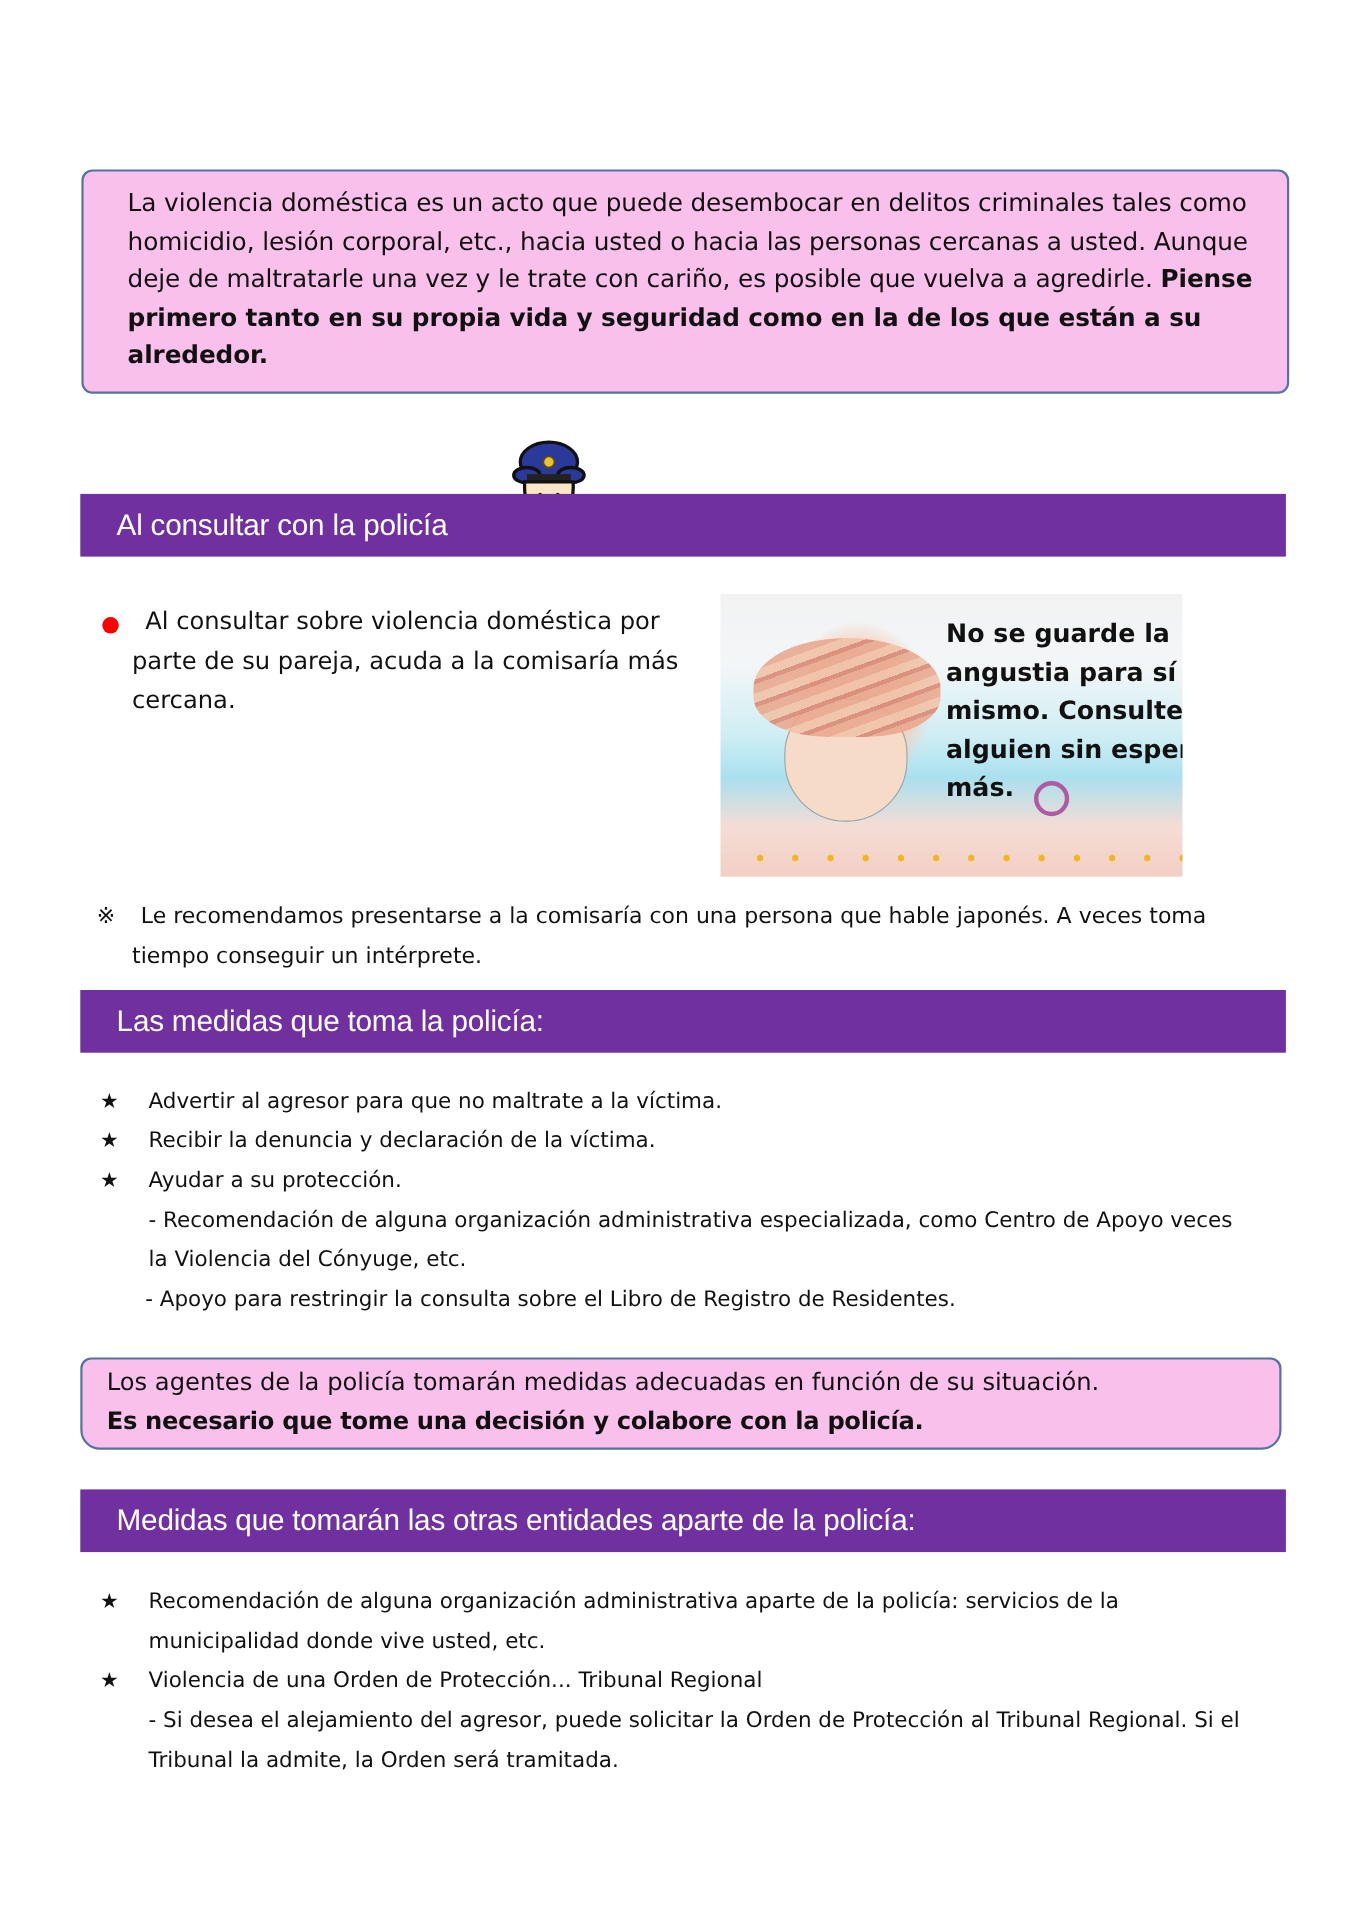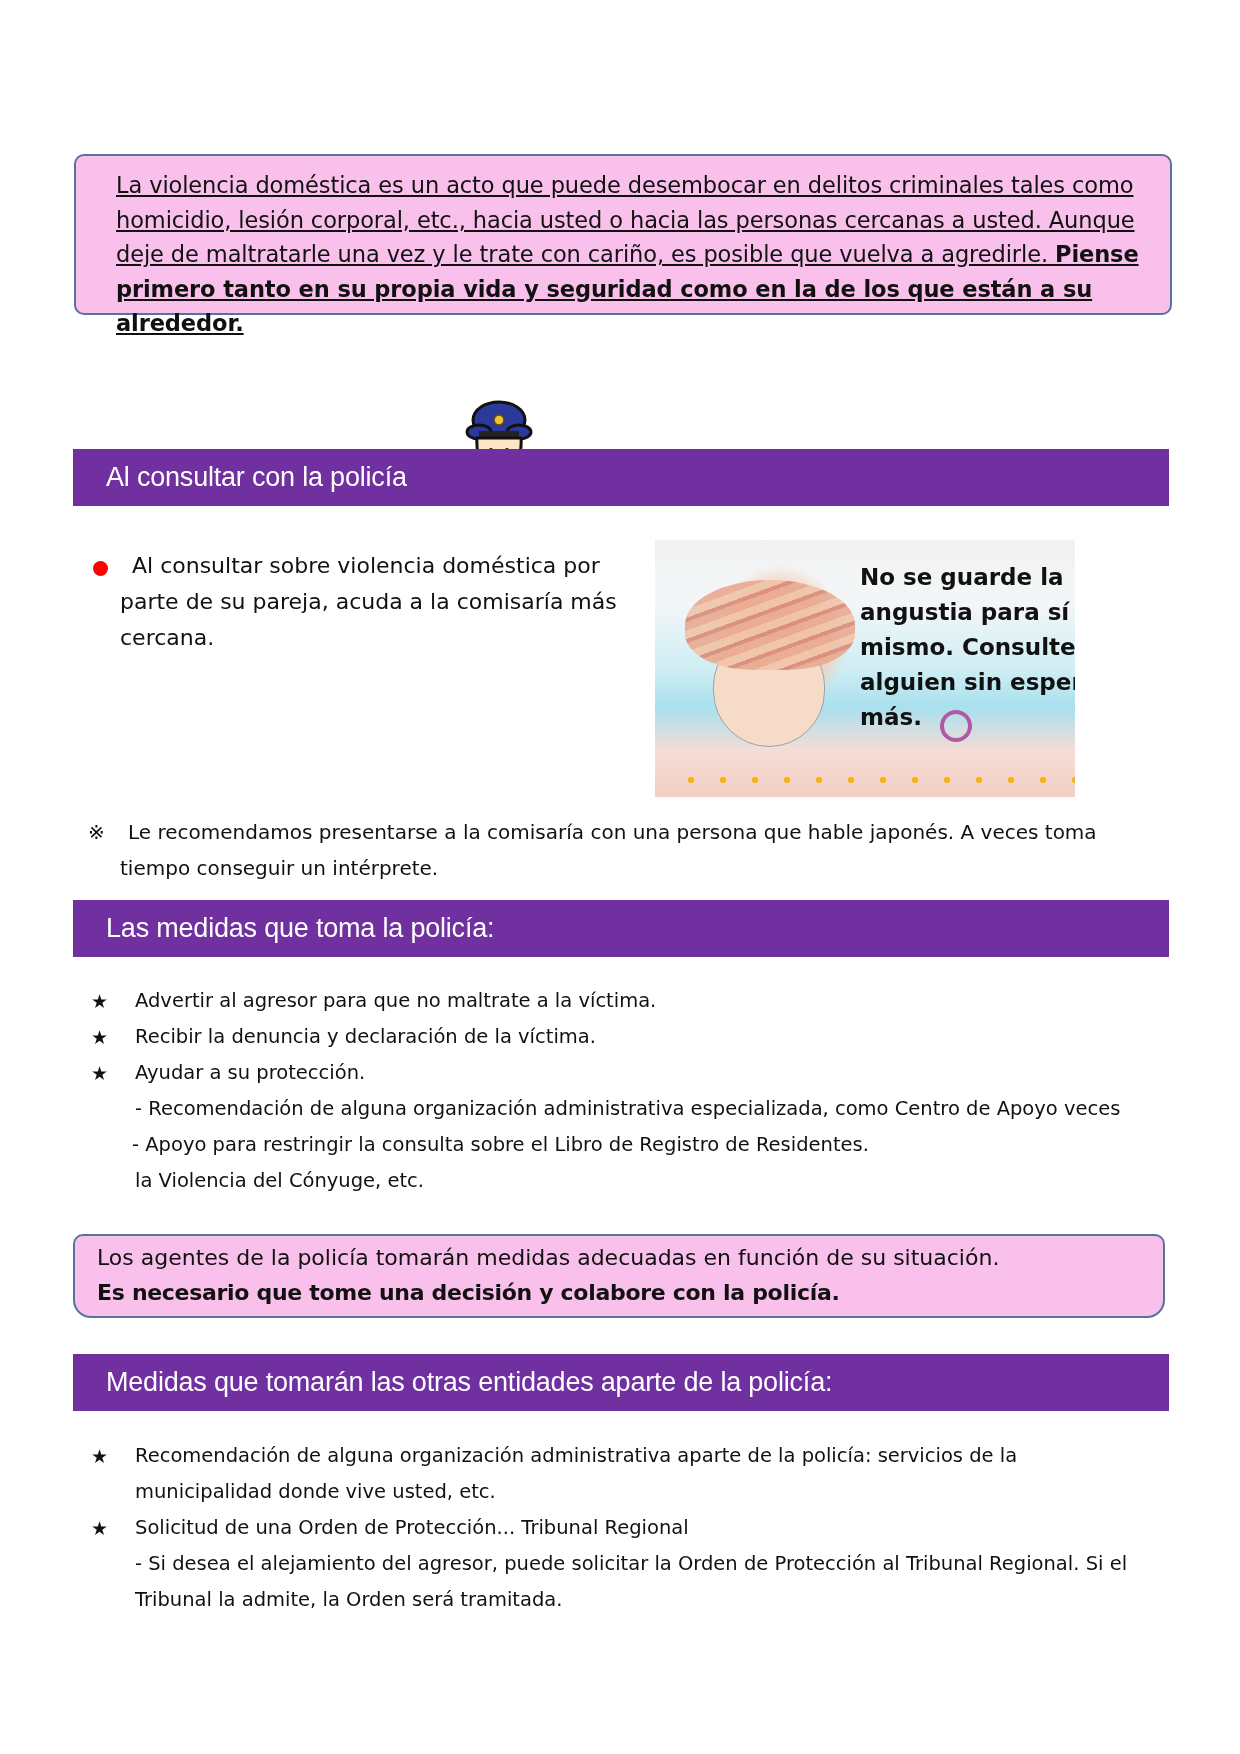--- a/index.html
+++ b/index.html
@@ -8,21 +8,21 @@
       font-family: "DejaVu Sans", "Liberation Sans", sans-serif;
       color: #111;
     }
     .abs { position: absolute; }
     .pink-box {
       background: #fac0ec;
       border: 2px solid #55739e;
       border-radius: 10px;
       box-sizing: border-box;
     }
-    .intro-box { left: 74px; top: 154px; width: 1098px; height: 161px; padding: 12px 12px 0 40px; text-decoration: underline; }
+    .intro-box { left: 74px; top: 154px; width: 1098px; height: 204px; padding: 12px 12px 0 40px; }
     .intro-box p { margin: 0; font-size: 22.5px; line-height: 34.5px; letter-spacing: -0.1px; }
     .intro-box b { font-weight: bold; }
     .section-bar {
       background: #7030a0;
       color: #ffffff;
       left: 73px; width: 1096px; height: 57px;
       box-sizing: border-box;
       padding-left: 33px;
       font-family: "Liberation Sans", sans-serif;
       font-size: 27px;
@@ -136,32 +136,32 @@
 
 <div class="abs section-bar bar2">
   <span>Las medidas que toma la policía:</span>
 </div>
 
 <div class="abs star-list list1">
   <div class="row"><span class="star">★</span><span>Advertir al agresor para que no maltrate a la víctima.</span></div>
   <div class="row"><span class="star">★</span><span>Recibir la denuncia y declaración de la víctima.</span></div>
   <div class="row"><span class="star">★</span><span>Ayudar a su protección.</span></div>
   <div class="sub">- Recomendación de alguna organización administrativa especializada, como Centro de Apoyo veces</div>
+  <div class="sub">la Violencia del Cónyuge, etc.</div>
   <div class="sub sub-a">- Apoyo para restringir la consulta sobre el Libro de Registro de Residentes.</div>
-  <div class="sub">la Violencia del Cónyuge, etc.</div>
 </div>
 
 <div class="abs pink-box box2">
   <p>Los agentes de la policía tomarán medidas adecuadas en función de su situación.</p>
   <p class="b">Es necesario que tome una decisión y colabore con la policía.</p>
 </div>
 
 <div class="abs section-bar bar3">
   <span>Medidas que tomarán las otras entidades aparte de la policía:</span>
 </div>
 
 <div class="abs star-list list2">
   <div class="row"><span class="star">★</span><span>Recomendación de alguna organización administrativa aparte de la policía: servicios de la</span></div>
   <div class="sub">municipalidad donde vive usted, etc.</div>
-  <div class="row"><span class="star">★</span><span>Solicitud de una Orden de Protección... Tribunal Regional</span></div>
+  <div class="row"><span class="star">★</span><span>Violencia de una Orden de Protección... Tribunal Regional</span></div>
   <div class="sub">- Si desea el alejamiento del agresor, puede solicitar la Orden de Protección al Tribunal Regional. Si el</div>
   <div class="sub">Tribunal la admite, la Orden será tramitada.</div>
 </div>
 
 </body></html>

